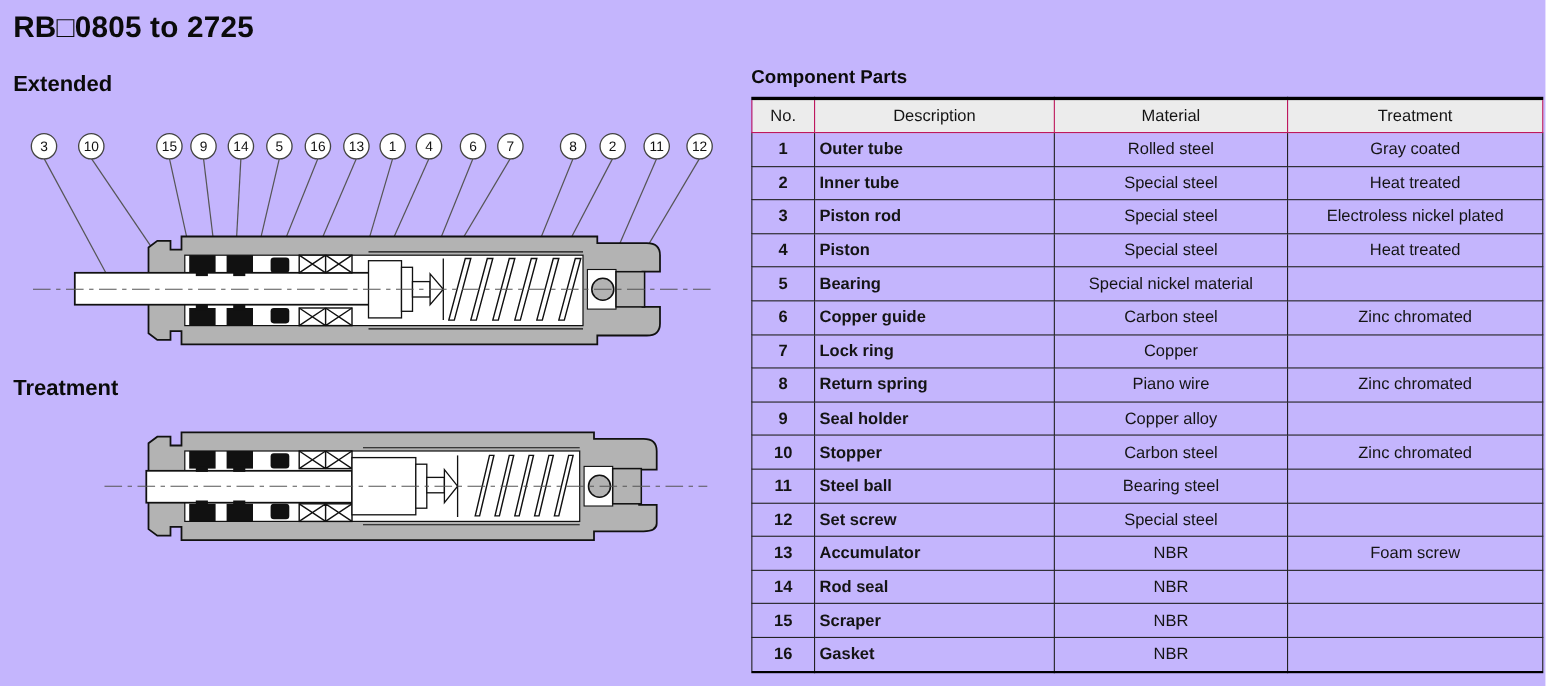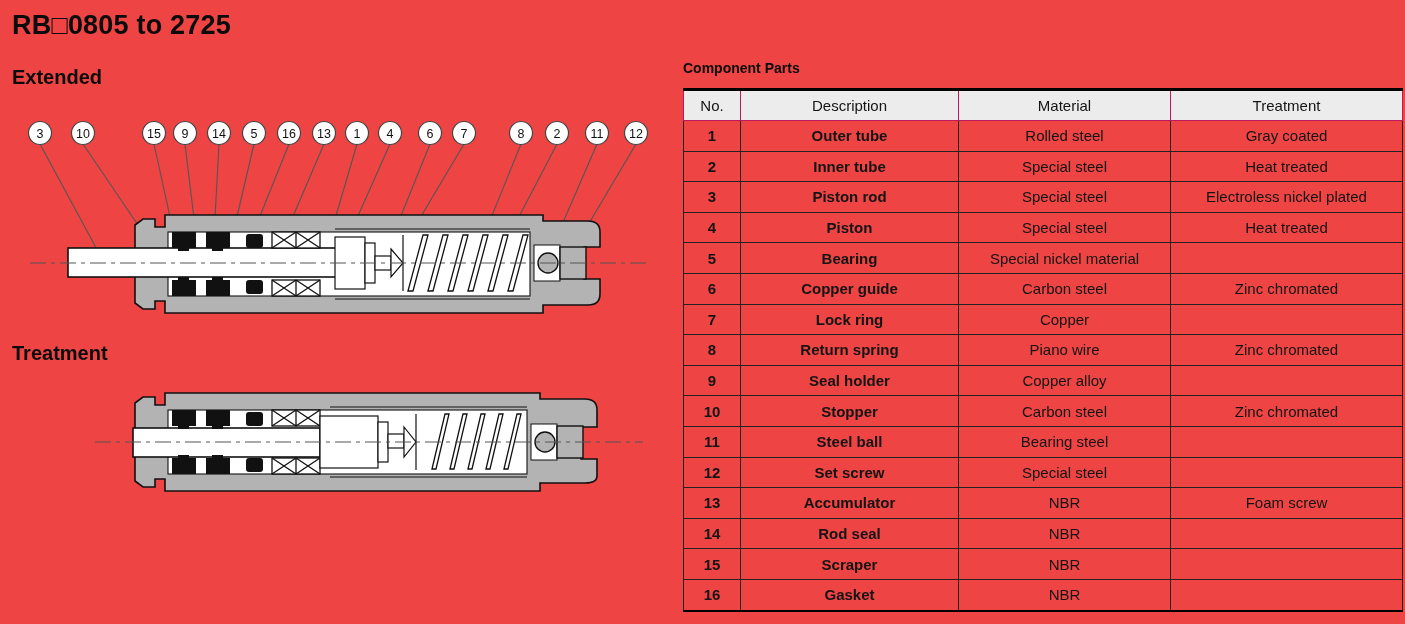--- a/index.html
+++ b/index.html
@@ -1,40 +1,40 @@
 <!DOCTYPE html>
 <html><head>
 <meta charset="utf-8">
 <style>
   html,body{margin:0;padding:0;background:#ffffff;}
   #page{
-    position:relative;width:1405px;height:624px;background:#ef4444;overflow:hidden;
+    position:relative;width:1405px;height:624px;background:#c4b5fd;overflow:hidden;
     font-family:"Liberation Sans","DejaVu Sans",sans-serif;color:#111;
   }
   .abs{position:absolute;}
   h1.doc-title{margin:0;font-size:27px;font-weight:bold;letter-spacing:0.2px;color:#0b0b0b;}
   h2.section-label{margin:0;font-size:20px;font-weight:bold;color:#0b0b0b;}
-  h2.table-title{margin:0;font-size:14px;font-weight:bold;color:#0b0b0b;}
+  h2.table-title{margin:0;font-size:17px;font-weight:bold;color:#0b0b0b;}
 
   
   table.parts{
     border-collapse:collapse;table-layout:fixed;width:719px;
     border-top:3px solid #000;border-bottom:2px solid #000;
     font-size:15px;
   }
   table.parts th{
     background:#ececec;font-weight:normal;text-align:center;
     border:1px solid #be185d;height:29px;padding:0 4px;color:#141414;
   }
   table.parts td{
     border:1px solid #222;height:29.6px;padding:0 4px;color:#141414;
     overflow:hidden;white-space:nowrap;
   }
   td.cell-no{font-weight:bold;text-align:center;}
-  td.cell-desc{font-weight:bold;text-align:center;padding-left:10px;}
+  td.cell-desc{font-weight:bold;text-align:left;padding-left:10px;}
   td.cell-mat,td.cell-treat{text-align:center;}
 
   
   svg text.callout-num{
     font-family:"Liberation Sans","DejaVu Sans",sans-serif;
     font-size:12.5px;fill:#111;
   }
 </style>
 </head>
 <body>

